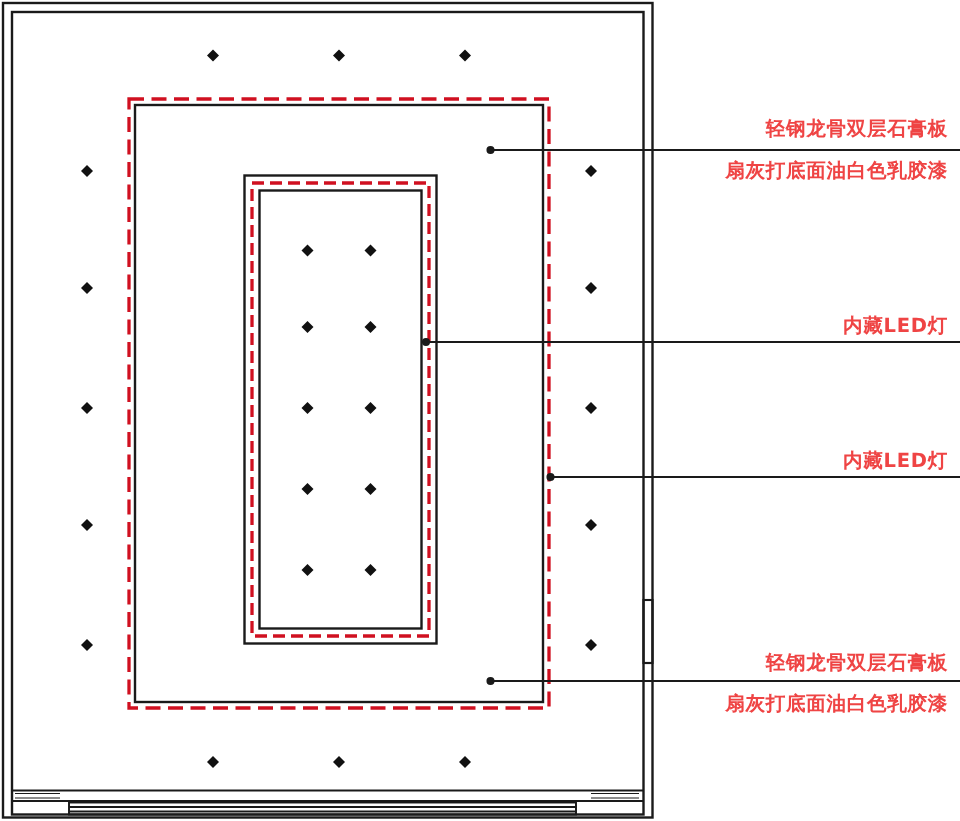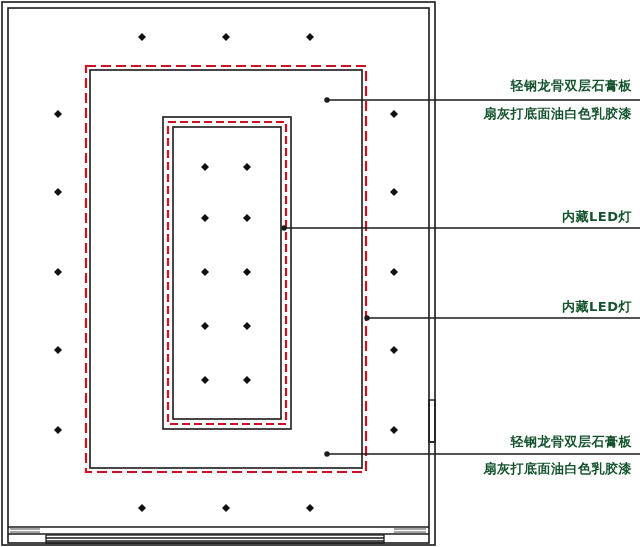--- a/index.html
+++ b/index.html
@@ -1,18 +1,18 @@
 <!DOCTYPE html>
 <html><head>
 <meta charset="utf-8">
 <style>
   html, body { margin:0; padding:0; background:#ffffff; }
   body { width:640px; height:547px; position:relative; overflow:hidden; font-family:"DejaVu Sans", sans-serif; }
   svg { position:absolute; left:0; top:0; }
-  .label { position:absolute; font-family:"DejaVu Sans", sans-serif; font-weight:bold; font-size:13px; color:#14532d; white-space:nowrap; letter-spacing:0.5px; }
+  .label { position:absolute; font-family:"DejaVu Sans", sans-serif; font-weight:bold; font-size:13px; color:#ef4444; white-space:nowrap; letter-spacing:0.5px; }
   .lbl-right { text-align:right; }
 </style>
 </head>
 <body>
 
 <svg width="640" height="547" viewBox="0 0 640 547" xmlns="http://www.w3.org/2000/svg">
 
   <g stroke="#1a1a1a" fill="none" stroke-width="1.6">
     <rect x="2" y="2" width="433" height="543"></rect>
     <rect x="8" y="8" width="421" height="535"></rect>

